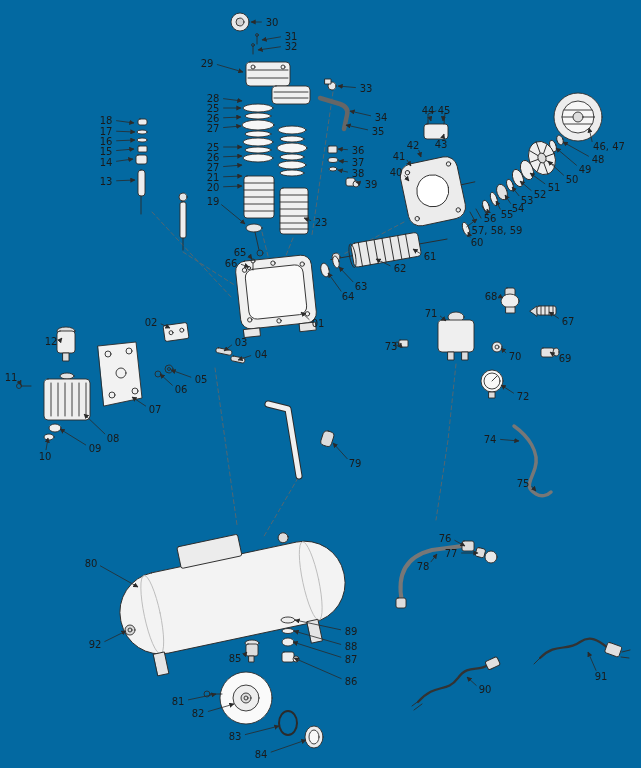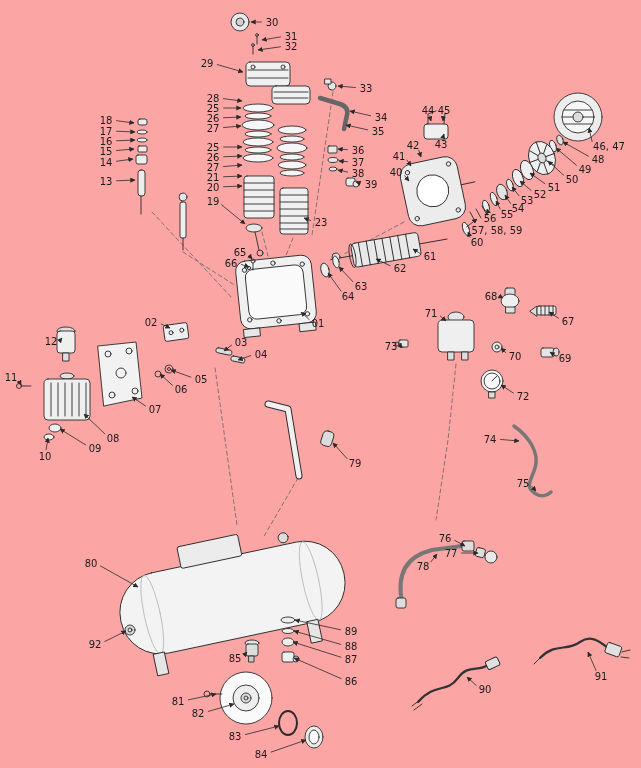--- a/index.html
+++ b/index.html
@@ -1,16 +1,16 @@
 <!DOCTYPE html>
 <html><head>
 <meta charset="utf-8">
 <style>
   html,body{margin:0;padding:0;background:#fff;}
-  .stage{position:relative;width:641px;height:768px;background:#fca5a5;overflow:hidden;
+  .stage{position:relative;width:641px;height:768px;background:#0369a1;overflow:hidden;
          font-family:"DejaVu Sans",sans-serif;}
   svg{display:block;}
   #labels-layer text{font:10px "DejaVu Sans",sans-serif;fill:#1a1a1a;text-anchor:middle;}
   #leader-layer line{stroke:#2a2a2a;stroke-width:0.8;}
 </style>
 </head>
 <body>
 
 <div class="stage">
 <svg id="diagram-svg" width="641" height="768" viewBox="0 0 641 768" xmlns="http://www.w3.org/2000/svg">

